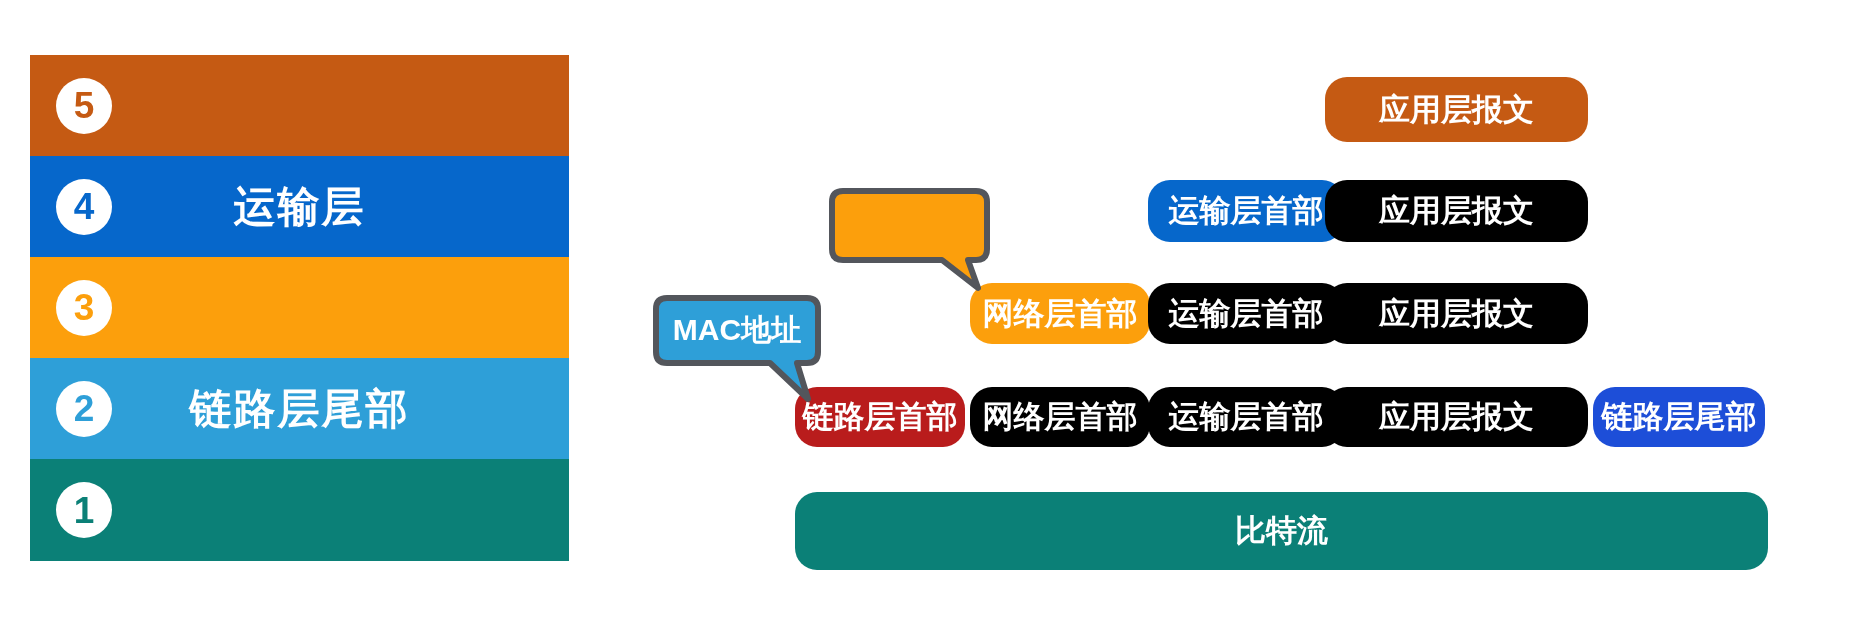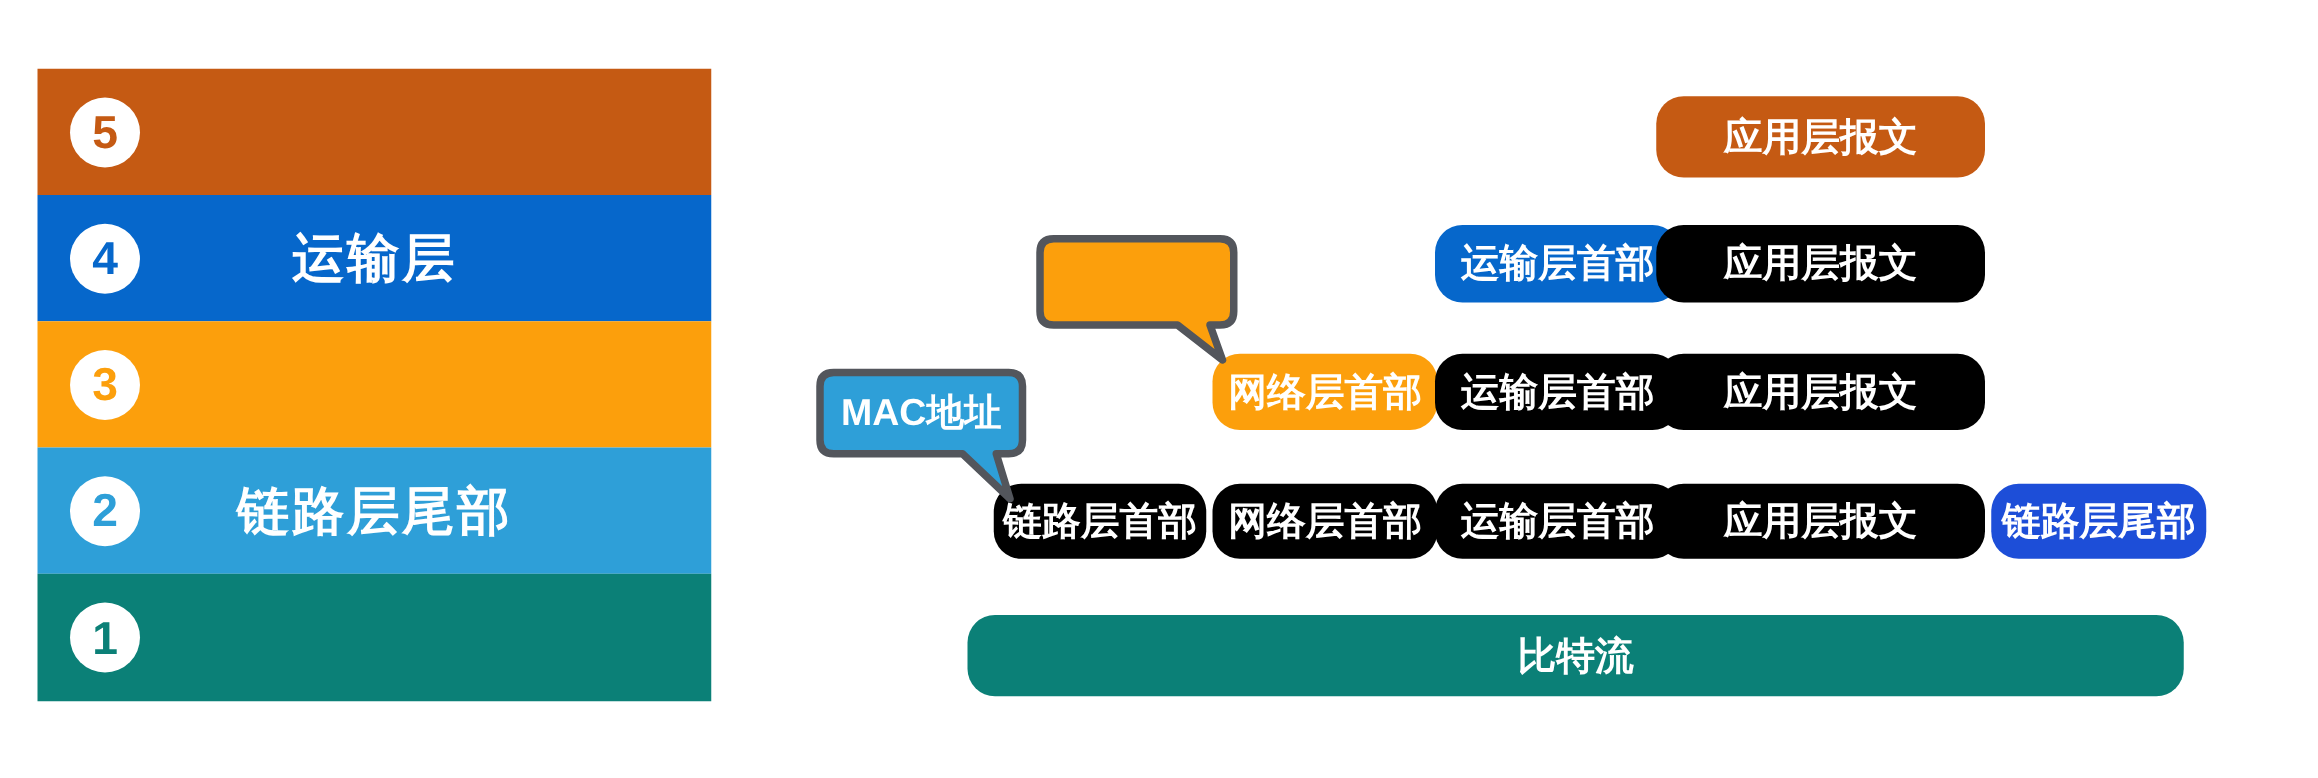--- a/index.html
+++ b/index.html
@@ -32,21 +32,21 @@
   }
   .cA{left:795px;width:170px;}
   .cB{left:970px;width:180px;}
   .cC{left:1148px;width:196px;}
   .cD{left:1325px;width:263px;}
   .cE{left:1593px;width:172px;}
   .r1{top:77px;height:65px;}
   .r2{top:180px;height:62px;}
   .r3{top:283px;height:61px;}
   .r4{top:387px;height:60px;}
-  .bitstream{left:774px;width:973px;top:492px;height:65px;}
+  .bitstream{left:795px;width:973px;top:492px;height:78px;}
   
   .callout-svg{position:absolute;}
   .callout-label{
     position:absolute;display:flex;align-items:center;justify-content:center;
     color:#ffffff;font-weight:700;white-space:nowrap;
   }
   .ip-label{left:833px;top:191px;width:157px;height:69px;font-size:28px;}
   .mac-label{left:656px;top:298px;width:162px;height:65px;font-size:30px;}
 </style>
 </head>
@@ -76,21 +76,21 @@
 
   <div class="seg cD r1" style="background-color: rgb(197, 90, 19);">应用层报文</div>
 
   <div class="seg cC r2" style="background-color: rgb(6, 103, 203);">运输层首部</div>
   <div class="seg cD r2" style="background-color: rgb(0, 0, 0);">应用层报文</div>
 
   <div class="seg cB r3" style="background-color: rgb(252, 159, 12);">网络层首部</div>
   <div class="seg cC r3" style="background-color: rgb(0, 0, 0);">运输层首部</div>
   <div class="seg cD r3" style="background-color: rgb(0, 0, 0);">应用层报文</div>
 
-  <div class="seg cA r4" style="background-color: #000000;">链路层首部</div>
+  <div class="seg cA r4" style="background-color: #b91c1c;">链路层首部</div>
   <div class="seg cB r4" style="background-color: rgb(0, 0, 0);">网络层首部</div>
   <div class="seg cC r4" style="background-color: rgb(0, 0, 0);">运输层首部</div>
   <div class="seg cD r4" style="background-color: rgb(0, 0, 0);">应用层报文</div>
   <div class="seg cE r4" style="background-color: #1d4ed8;">链路层尾部</div>
 
   <div class="seg bitstream" style="background-color: rgb(11, 128, 119);">比特流</div>
 
   <svg class="callout-svg" style="left:815px;top:178px;" width="185" height="118" viewBox="0 0 185 118">
     <path d="M28,13 H161 Q172,13 172,24 V71 Q172,82 161,82 H153 L163,110 L127,82 H28 Q17,82 17,71 V24 Q17,13 28,13 Z" fill="#FC9F0C" stroke="#53565C" stroke-width="6" stroke-linejoin="round"></path>
   </svg>

